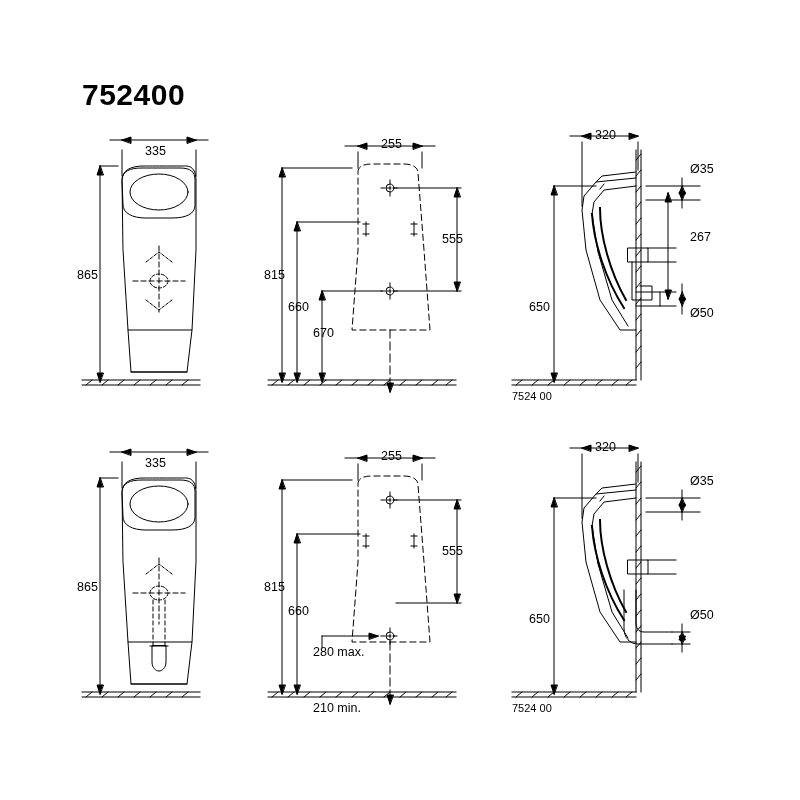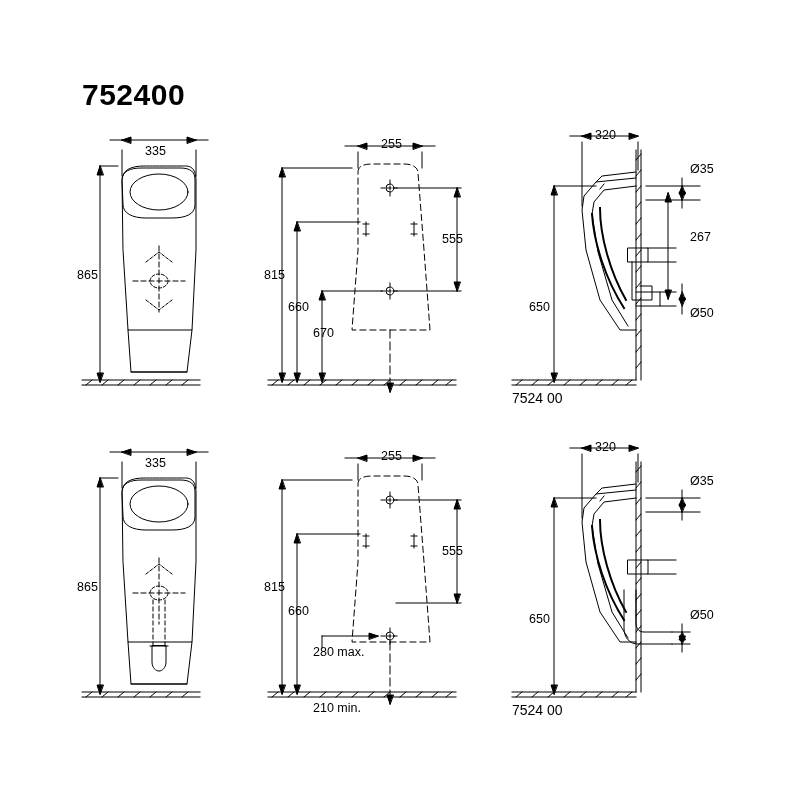--- a/index.html
+++ b/index.html
@@ -20,21 +20,21 @@
     letter-spacing:0.5px;
   }
   svg.drawing{position:absolute;left:0;top:0;width:800px;height:800px;}
   .lbl{
     position:absolute;
     font-size:12.5px;
     font-family:"Liberation Sans", sans-serif;
     white-space:nowrap;
     color:#000;
   }
-  .lbl.code{font-size:14px;}
+  .lbl.code{font-size:11px;}
 </style>
 </head>
 <body>
 
 <div class="sheet">
 
   <div class="title">752400</div>
 
   <svg class="drawing" viewBox="0 0 800 800">
     <g stroke="#000" fill="none" stroke-width="1" stroke-linecap="square">

